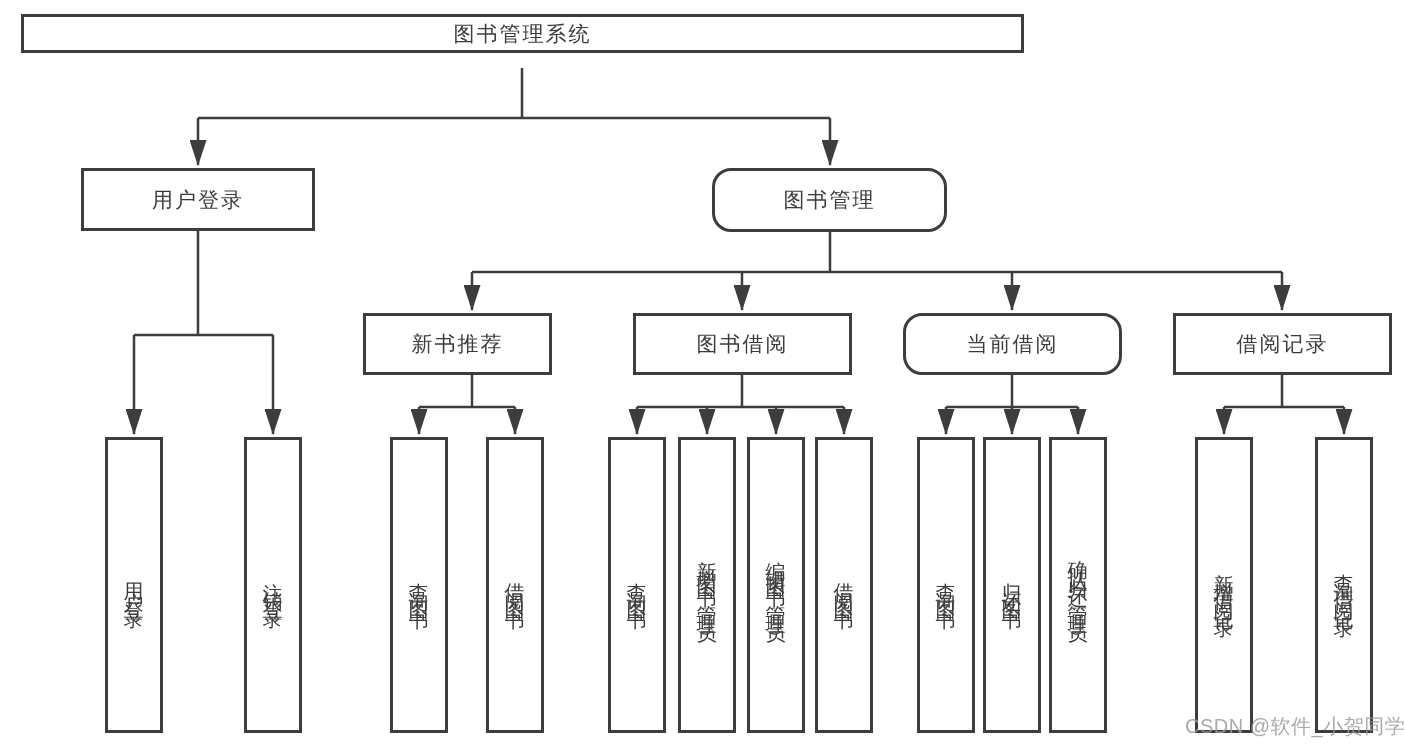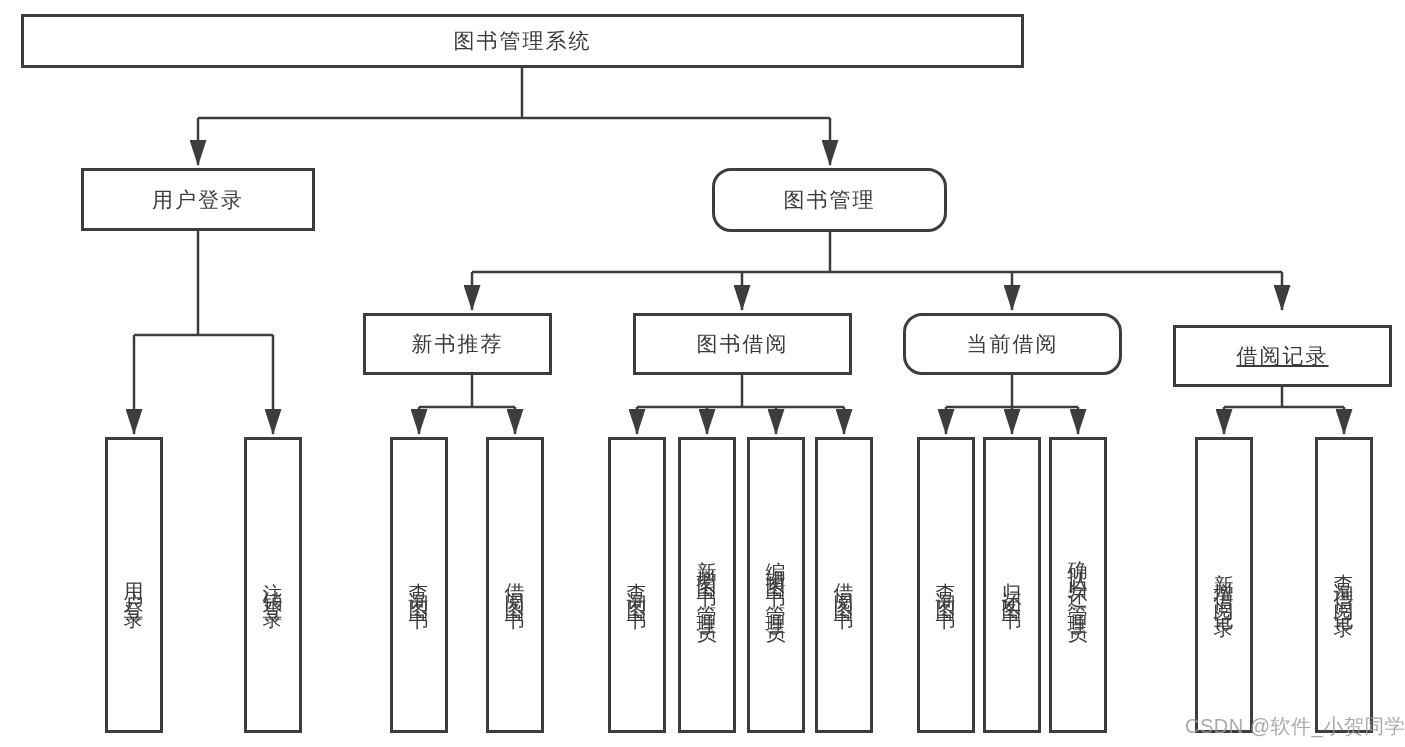--- a/index.html
+++ b/index.html
@@ -28,27 +28,27 @@
   }
   .leaf {
     writing-mode: vertical-rl;
     text-orientation: mixed;
     font-size: 20px;
     letter-spacing: 9px;
     line-height: 1;
     border-width: 3px;
   }
   
-  .n-root   { left: 21px;  top: 14px;  width: 1003px; height: 54px; }
+  .n-root   { left: 21px;  top: 14px;  width: 1003px; height: 39px; }
   .n-login  { left: 81px;  top: 168px; width: 234px;  height: 63px; }
   .n-mgmt   { left: 712px; top: 168px; width: 235px;  height: 64px; border-radius: 19px; }
   .n-rec    { left: 363px; top: 313px; width: 189px;  height: 62px; }
   .n-borrow { left: 633px; top: 313px; width: 219px;  height: 62px; }
   .n-cur    { left: 903px; top: 313px; width: 219px;  height: 62px; border-radius: 19px; }
-  .n-hist   { left: 1173px;top: 325px; width: 219px;  height: 62px; text-decoration: underline; }
+  .n-hist   { left: 1173px;top: 313px; width: 219px;  height: 62px; }
   .lf { top: 437px; width: 58px; height: 296px; }
   .lf-1  { left: 105px; }
   .lf-2  { left: 244px; }
   .lf-3  { left: 390px; }
   .lf-4  { left: 486px; }
   .lf-5  { left: 608px; }
   .lf-6  { left: 678px; }
   .lf-7  { left: 747px; }
   .lf-8  { left: 815px; }
   .lf-9  { left: 917px; }

